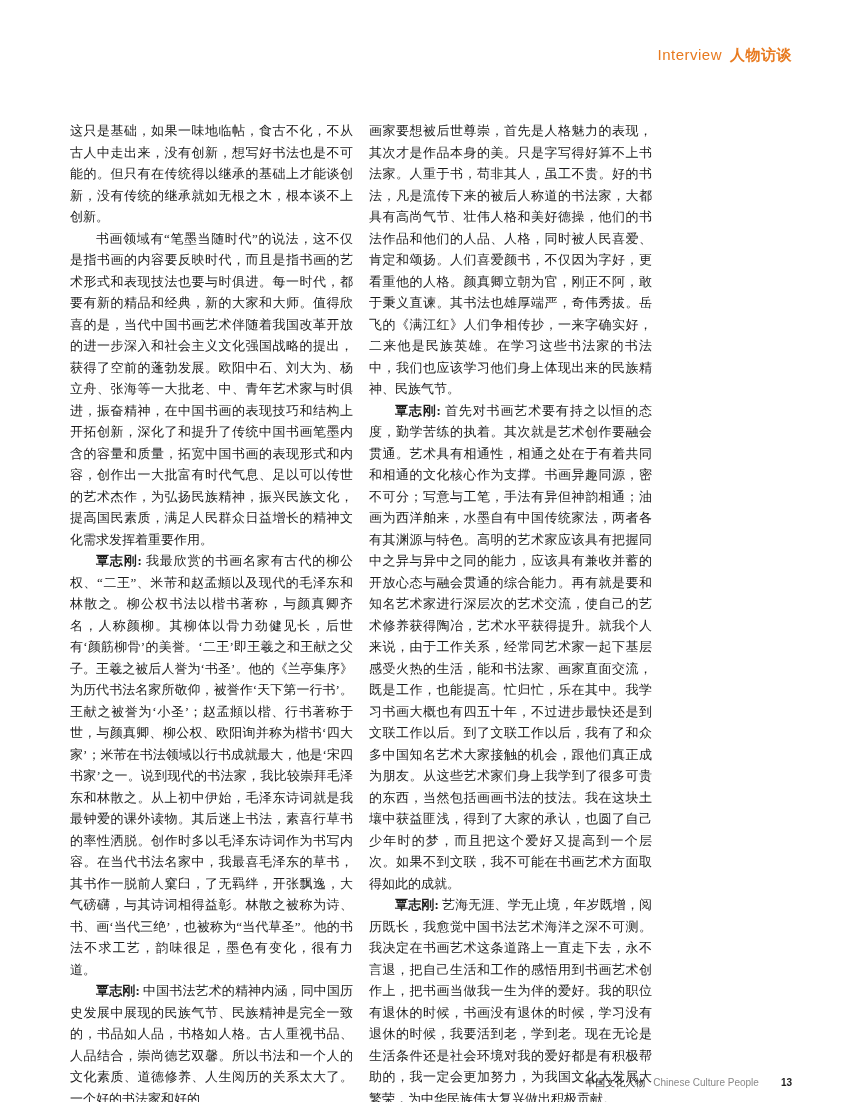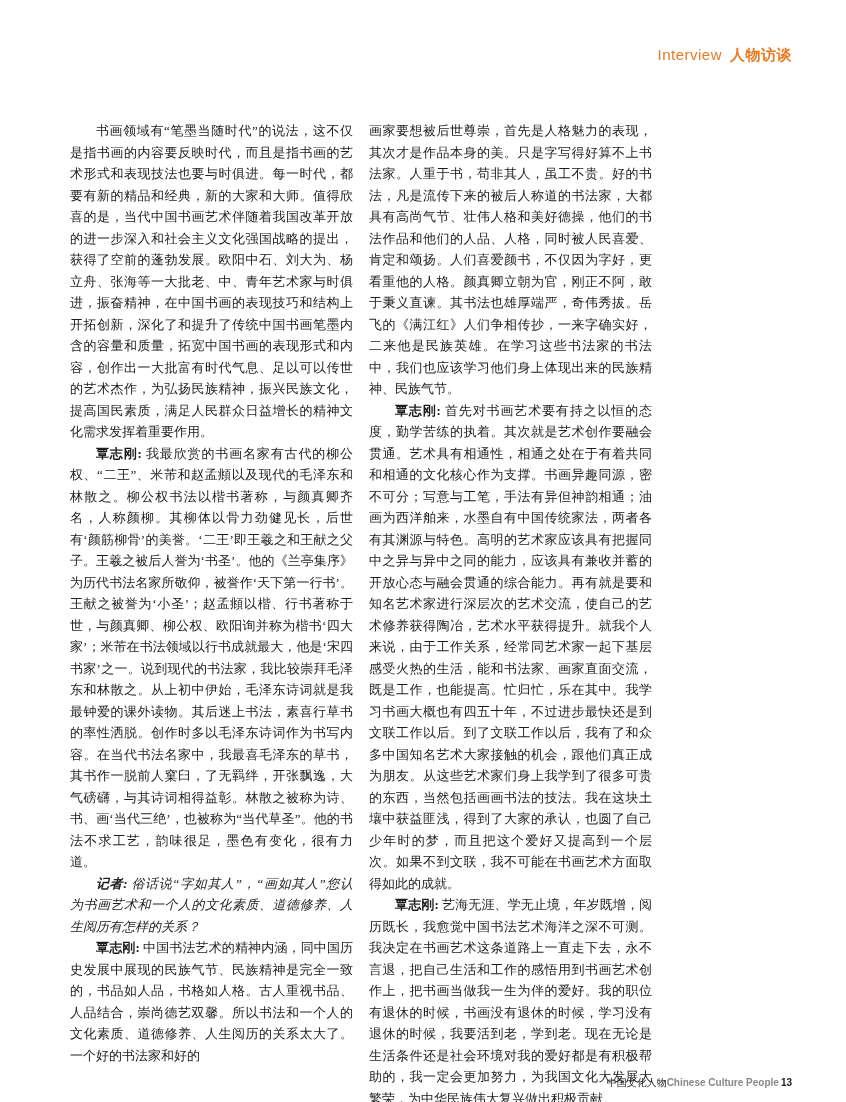--- a/index.html
+++ b/index.html
@@ -48,35 +48,35 @@
   .question .speaker { font-style: italic; }
   .page-footer {
     position: absolute;
     top: 1076px; right: 54px;
     font-size: 10px;
     white-space: nowrap;
     font-family: "Liberation Sans", sans-serif;
     color: #222;
   }
   .page-footer .brand-zh { font-weight: 400; }
-  .page-footer .brand-en { color: #888; margin: 0 0; font-weight: bold; }
-  .page-footer .pageno { font-weight: 700; margin-left: 2px; }
+  .page-footer .brand-en { color: #888; margin: 0 8px; }
+  .page-footer .pageno { font-weight: 700; margin-left: 14px; }
 </style>
 </head>
 <body>
 
 <div class="page-header" id="hdr" style="color: rgb(232, 122, 31); margin-left: 12px;">
   <span class="en">Interview</span><span class="zh">人物访谈</span>
 </div>
 
 <div class="content">
   <div class="col">
+    <p class="noindent"><span>这只是基础，如果一味地临帖，食古不化，不从古人中走出来，没有创新，想写好书法也是不可能的。但只有在传统得以继承的基础上才能谈创新，没有传统的继承就如无根之木，根本谈不上创新。</span></p>
     <p><span>书画领域有“笔墨当随时代”的说法，这不仅是指书画的内容要反映时代，而且是指书画的艺术形式和表现技法也要与时俱进。每一时代，都要有新的精品和经典，新的大家和大师。值得欣喜的是，当代中国书画艺术伴随着我国改革开放的进一步深入和社会主义文化强国战略的提出，获得了空前的蓬勃发展。欧阳中石、刘大为、杨立舟、张海等一大批老、中、青年艺术家与时俱进，振奋精神，在中国书画的表现技巧和结构上开拓创新，深化了和提升了传统中国书画笔墨内含的容量和质量，拓宽中国书画的表现形式和内容，创作出一大批富有时代气息、足以可以传世的艺术杰作，为弘扬民族精神，振兴民族文化，提高国民素质，满足人民群众日益增长的精神文化需求发挥着重要作用。</span></p>
     <p><span class="speaker">覃志刚:</span> <span>我最欣赏的书画名家有古代的柳公权、“二王”、米芾和赵孟頫以及现代的毛泽东和林散之。柳公权书法以楷书著称，与颜真卿齐名，人称颜柳。其柳体以骨力劲健见长，后世有‘颜筋柳骨’的美誉。‘二王’即王羲之和王献之父子。王羲之被后人誉为‘书圣’。他的《兰亭集序》为历代书法名家所敬仰，被誉作‘天下第一行书’。王献之被誉为‘小圣’；赵孟頫以楷、行书著称于世，与颜真卿、柳公权、欧阳询并称为楷书‘四大家’；米芾在书法领域以行书成就最大，他是‘宋四书家’之一。说到现代的书法家，我比较崇拜毛泽东和林散之。从上初中伊始，毛泽东诗词就是我最钟爱的课外读物。其后迷上书法，素喜行草书的率性洒脱。创作时多以毛泽东诗词作为书写内容。在当代书法名家中，我最喜毛泽东的草书，其书作一脱前人窠臼，了无羁绊，开张飘逸，大气磅礴，与其诗词相得益彰。林散之被称为诗、书、画‘当代三绝’，也被称为“当代草圣”。他的书法不求工艺，韵味很足，墨色有变化，很有力道。</span></p>
-    <p class="question"><span class="speaker">记者:</span> <span>俗话说“字如其人”，“画如其人”您认为书画艺术和一个人的文化素质、道德修养、人生阅历有怎样的关系？</span></p>
     <p><span class="speaker">覃志刚:</span> <span>中国书法艺术的精神内涵，同中国历史发展中展现的民族气节、民族精神是完全一致的，书品如人品，书格如人格。古人重视书品、人品结合，崇尚德艺双馨。所以书法和一个人的文化素质、道德修养、人生阅历的关系太大了。一个好的书法家和好的</span></p>
   </div>
   <div class="col">
     <p class="noindent"><span>画家要想被后世尊崇，首先是人格魅力的表现，其次才是作品本身的美。只是字写得好算不上书法家。人重于书，苟非其人，虽工不贵。好的书法，凡是流传下来的被后人称道的书法家，大都具有高尚气节、壮伟人格和美好德操，他们的书法作品和他们的人品、人格，同时被人民喜爱、肯定和颂扬。人们喜爱颜书，不仅因为字好，更看重他的人格。颜真卿立朝为官，刚正不阿，敢于秉义直谏。其书法也雄厚端严，奇伟秀拔。岳飞的《满江红》人们争相传抄，一来字确实好，二来他是民族英雄。在学习这些书法家的书法中，我们也应该学习他们身上体现出来的民族精神、民族气节。</span></p>
     <p><span class="speaker">覃志刚:</span> <span>首先对书画艺术要有持之以恒的态度，勤学苦练的执着。其次就是艺术创作要融会贯通。艺术具有相通性，相通之处在于有着共同和相通的文化核心作为支撑。书画异趣同源，密不可分；写意与工笔，手法有异但神韵相通；油画为西洋舶来，水墨自有中国传统家法，两者各有其渊源与特色。高明的艺术家应该具有把握同中之异与异中之同的能力，应该具有兼收并蓄的开放心态与融会贯通的综合能力。再有就是要和知名艺术家进行深层次的艺术交流，使自己的艺术修养获得陶冶，艺术水平获得提升。就我个人来说，由于工作关系，经常同艺术家一起下基层感受火热的生活，能和书法家、画家直面交流，既是工作，也能提高。忙归忙，乐在其中。我学习书画大概也有四五十年，不过进步最快还是到文联工作以后。到了文联工作以后，我有了和众多中国知名艺术大家接触的机会，跟他们真正成为朋友。从这些艺术家们身上我学到了很多可贵的东西，当然包括画画书法的技法。我在这块土壤中获益匪浅，得到了大家的承认，也圆了自己少年时的梦，而且把这个爱好又提高到一个层次。如果不到文联，我不可能在书画艺术方面取得如此的成就。</span></p>
     <p><span class="speaker">覃志刚:</span> <span>艺海无涯、学无止境，年岁既增，阅历既长，我愈觉中国书法艺术海洋之深不可测。我决定在书画艺术这条道路上一直走下去，永不言退，把自己生活和工作的感悟用到书画艺术创作上，把书画当做我一生为伴的爱好。我的职位有退休的时候，书画没有退休的时候，学习没有退休的时候，我要活到老，学到老。现在无论是生活条件还是社会环境对我的爱好都是有积极帮助的，我一定会更加努力，为我国文化大发展大繁荣，为中华民族伟大复兴做出积极贡献。</span></p>
   </div>
 </div>
 
 <div class="page-footer">

